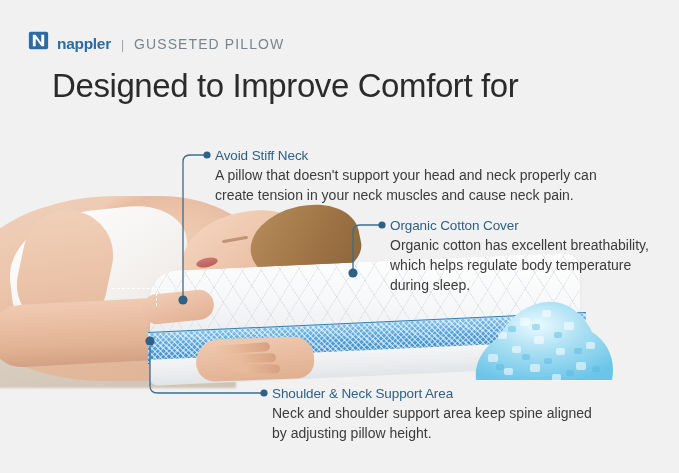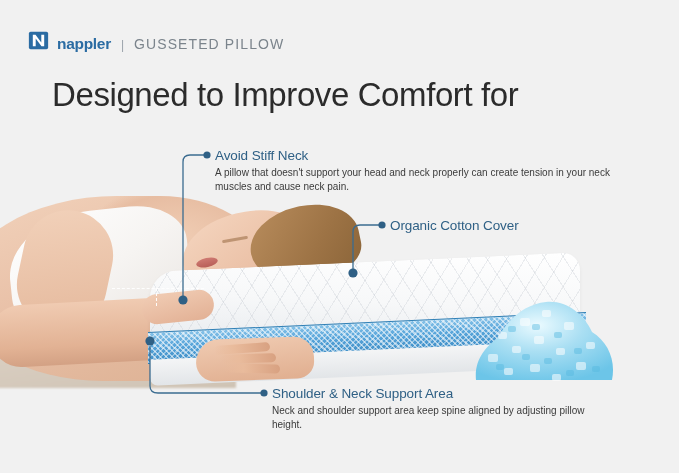--- a/index.html
+++ b/index.html
@@ -28,21 +28,21 @@
   .brand-sep { color: #9aa3ab; font-size: 12px; line-height: 1; margin: 0 2px; }
   .brand-sub {
     font-size: 14px; color: #7b848c; letter-spacing: 1.1px;
     line-height: 1;
   }
 
   
   .headline {
     position: absolute; left: 52px; top: 66px; width: 560px;
     font-size: 33px; line-height: 1.22; color: #2b2b2b;
-    font-weight: normal; letter-spacing: -0.4px; margin-top: 9px;
+    font-weight: normal; letter-spacing: -0.4px;
   }
 
   
   .photo-layer { position: absolute; inset: 0; }
 
   .bed {
     position: absolute; left: -14px; top: 268px;
     width: 250px; height: 120px;
     background: linear-gradient(170deg,#e6ddd2 0%,#d9cec1 55%,#cfc3b4 100%);
     border-radius: 40px 10px 0 0;
@@ -169,21 +169,21 @@
   
   .connectors { position: absolute; inset: 0; pointer-events: none; }
 
   
   .callout { position: absolute; }
   .callout h3 {
     font-size: 13.5px; font-weight: normal; color: #2f6085;
     letter-spacing: -0.1px; margin-bottom: 2px; line-height: 1.2;
   }
   .callout p {
-    font-size: 10px; line-height: 1.42; color: #3b3b3b;
+    font-size: 14px; line-height: 1.42; color: #3b3b3b;
   }
   #callout-1 { left: 215px; top: 148px; width: 400px; }
   #callout-2 { left: 390px; top: 218px; width: 280px; }
   #callout-3 { left: 272px; top: 386px; width: 330px; }
 </style>
 </head>
 <body>
 
 <div id="page">
 
@@ -277,20 +277,21 @@
     <circle cx="150" cy="341" r="4.6" fill="#2f6085"></circle>
   </svg>
 
   <div class="callout" id="callout-1">
     <h3>Avoid Stiff Neck</h3>
     <p>A pillow that doesn't support your head and neck properly can create tension in your neck muscles and cause neck pain.</p>
   </div>
 
   <div class="callout" id="callout-2">
     <h3>Organic Cotton Cover</h3>
+    <p>Organic cotton has excellent breathability, which helps regulate body temperature during sleep.</p>
   </div>
 
   <div class="callout" id="callout-3">
     <h3>Shoulder &amp; Neck Support Area</h3>
     <p>Neck and shoulder support area keep spine aligned by adjusting pillow height.</p>
   </div>
 
 </div>
 
 </body></html>

